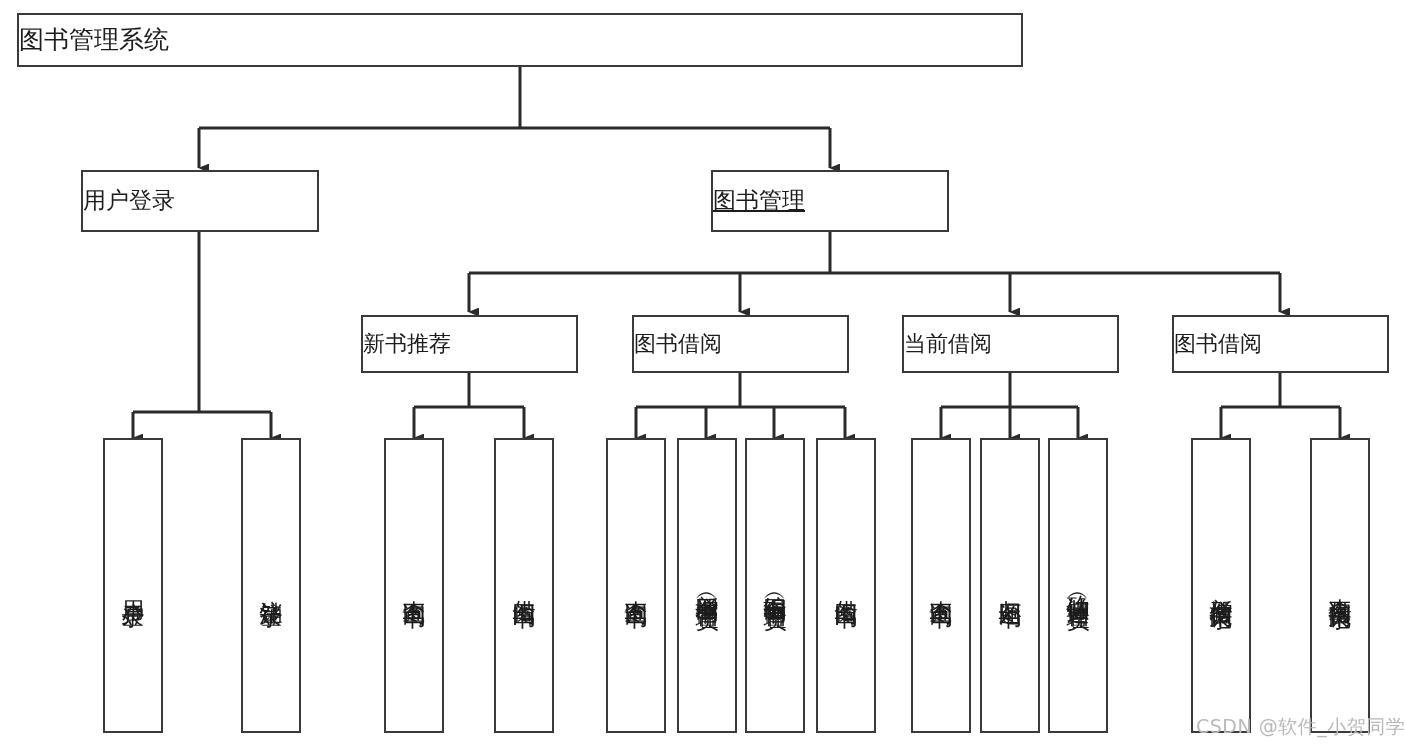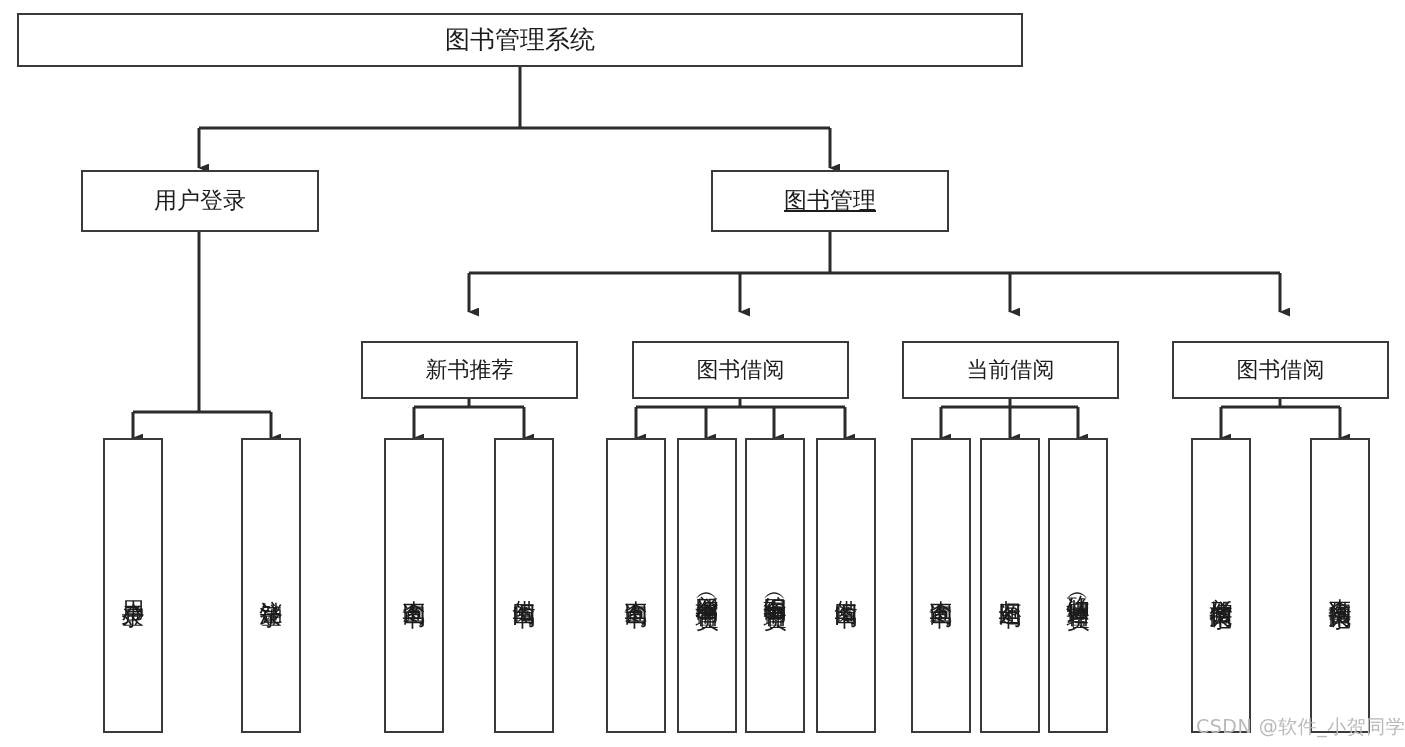--- a/index.html
+++ b/index.html
@@ -25,42 +25,40 @@
     height: 747px;
     pointer-events: none;
   }
   .node {
     position: absolute;
     box-sizing: border-box;
     background: #ffffff;
     border: 2px solid #3a3a3a;
     display: flex;
     align-items: center;
-    justify-content: center;
     color: #1c1c1c;
     z-index: 2;
   }
   .node-label {
     display: block;
     text-align: center;
     line-height: 1.18;
     white-space: nowrap;
   }
   
   .node.level-1 {
     font-size: 25px;
   }
   
   .node.level-2 {
     font-size: 23px;
   }
   
   .node.level-3 {
     font-size: 22px;
-    margin-top: 26px;
   }
   
   .node.level-4 {
     font-size: 23px;
     align-items: center;
     justify-content: center;
     padding: 4px 0;
   }
   .node.level-4 .node-label {
     writing-mode: vertical-rl;

